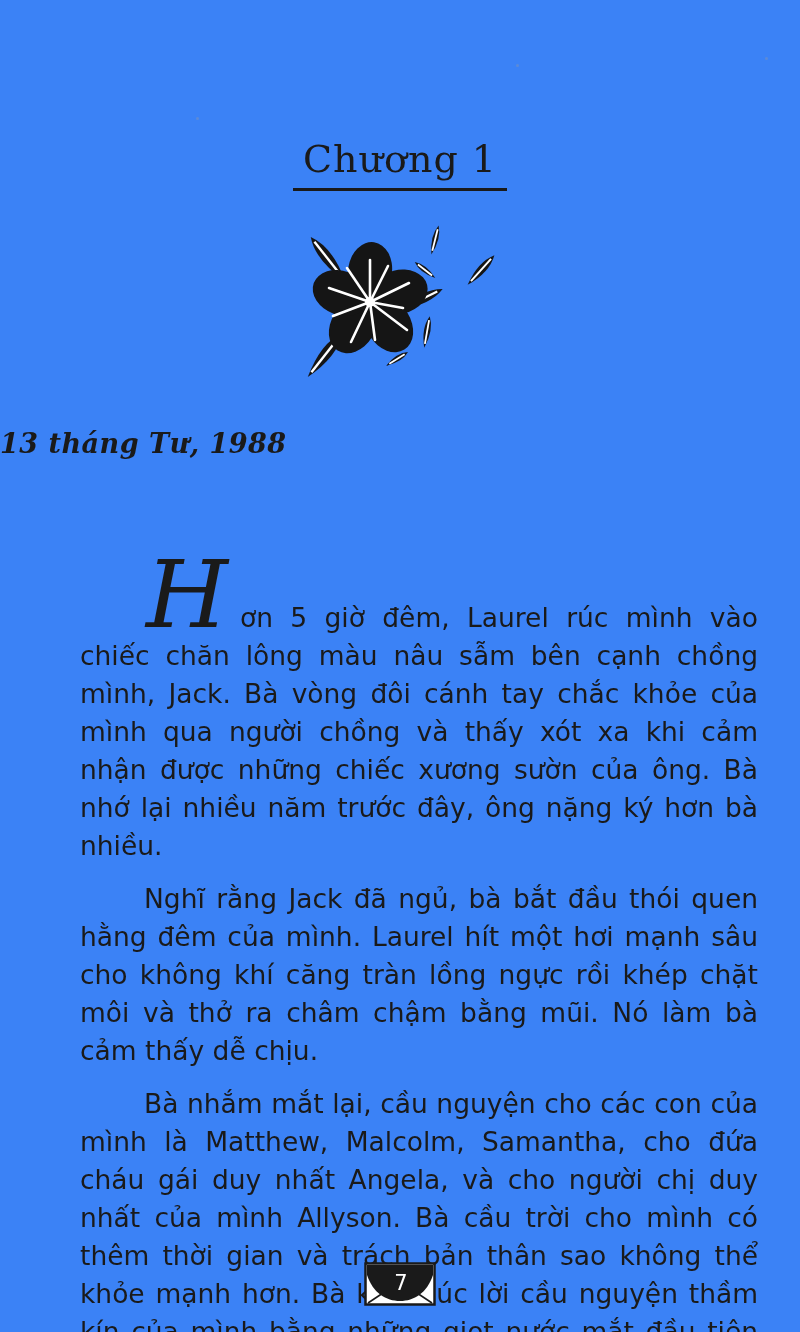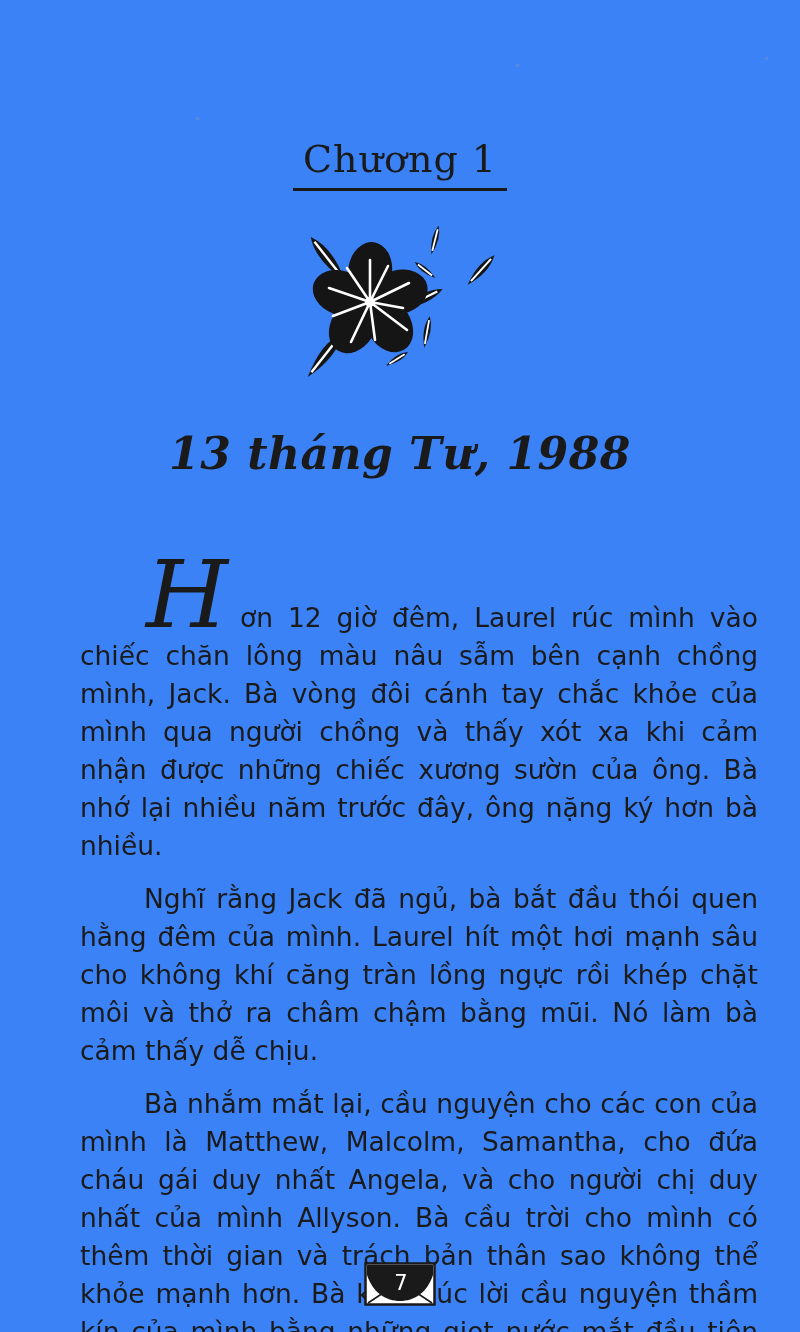--- a/index.html
+++ b/index.html
@@ -38,25 +38,24 @@
     top: 222px;
     left: 285px;
     width: 235px;
     height: 158px;
   }
   .date-line {
     position: absolute;
     top: 428px;
     left: 0;
     width: 100%;
-    text-align: center;
     font-family: "DejaVu Serif", serif;
     font-style: italic;
     font-weight: bold;
-    font-size: 44px;
+    font-size: 27px;
     letter-spacing: 0.5px;
   }
   .body-text {
     position: absolute;
     top: 576px;
     left: 80px;
     width: 678px;
     font-size: 26.5px;
     line-height: 38px;
     text-align: justify;
@@ -163,21 +162,21 @@
           <path d="M85,80 L62,46" fill="none"></path>
         </g>
         <circle cx="85" cy="80" r="5" fill="#fff"></circle>
       </g>
     </svg>
   </div>
 
   <div class="date-line">13 tháng Tư, 1988</div>
 
   <div class="body-text">
-    <p><span class="dropcap">H</span><span>ơn 12 giờ đêm, Laurel rúc mình vào chiếc chăn lông màu nâu sẫm bên cạnh chồng mình, Jack. Bà vòng đôi cánh tay chắc khỏe của mình qua người chồng và thấy xót xa khi cảm nhận được những chiếc xương sườn của ông. Bà nhớ lại nhiều năm trước đây, ông nặng ký hơn bà nhiều.</span></p>
+    <p><span class="dropcap">H</span><span>ơn 5 giờ đêm, Laurel rúc mình vào chiếc chăn lông màu nâu sẫm bên cạnh chồng mình, Jack. Bà vòng đôi cánh tay chắc khỏe của mình qua người chồng và thấy xót xa khi cảm nhận được những chiếc xương sườn của ông. Bà nhớ lại nhiều năm trước đây, ông nặng ký hơn bà nhiều.</span></p>
     <p class="indented">Nghĩ rằng Jack đã ngủ, bà bắt đầu thói quen hằng đêm của mình. Laurel hít một hơi mạnh sâu cho không khí căng tràn lồng ngực rồi khép chặt môi và thở ra châm chậm bằng mũi. Nó làm bà cảm thấy dễ chịu.</p>
     <p class="indented">Bà nhắm mắt lại, cầu nguyện cho các con của mình là Matthew, Malcolm, Samantha, cho đứa cháu gái duy nhất Angela, và cho người chị duy nhất của mình Allyson. Bà cầu trời cho mình có thêm thời gian và trách bản thân sao không thể khỏe mạnh hơn. Bà kết thúc lời cầu nguyện thầm kín của mình bằng những giọt nước mắt đầu tiên và cũng là cuối cùng trong ngày.</p>
   </div>
 
   <div class="page-footer">
     <span>
       <svg width="72" height="44" viewBox="0 0 72 44" xmlns="http://www.w3.org/2000/svg">
         <rect x="1.5" y="1.5" width="69" height="41" fill="#ffffff" stroke="#1a1a1a" stroke-width="2.5"></rect>
         <path d="M4,41 L34,21" stroke="#1a1a1a" stroke-width="1.6" fill="none"></path>
         <path d="M68,41 L38,21" stroke="#1a1a1a" stroke-width="1.6" fill="none"></path>

